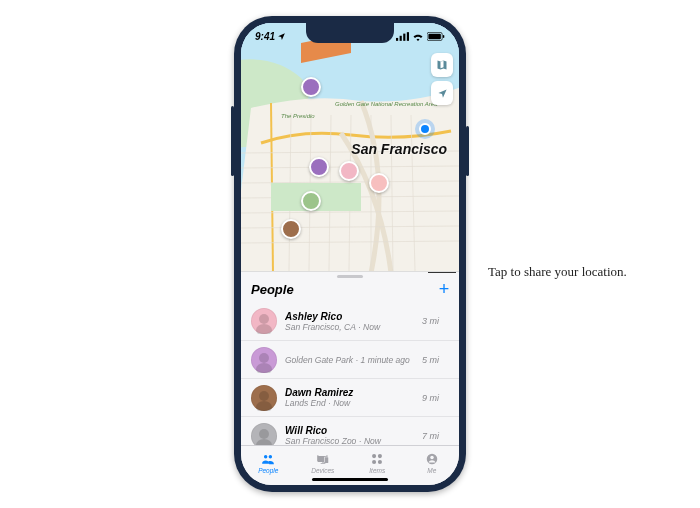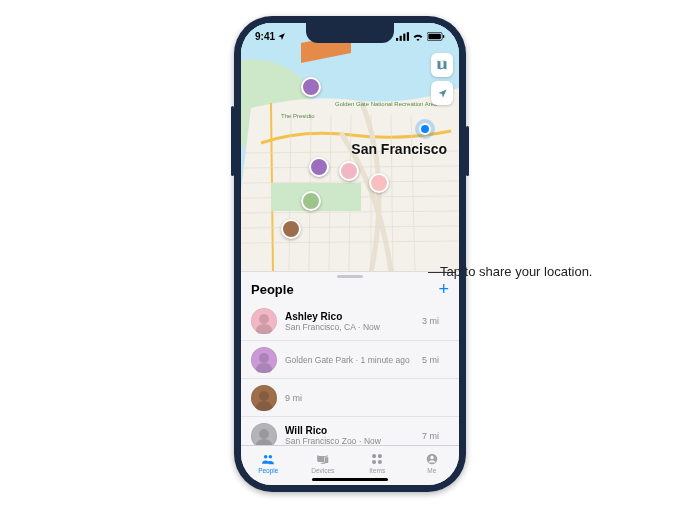--- a/index.html
+++ b/index.html
@@ -19,20 +19,21 @@
     justify-content: center;
   }
   .phone {
     width: 232px;
     height: 476px;
     border-radius: 38px;
     background: #1a2a45;
     box-shadow: 0 2px 6px rgba(0,0,0,.3);
     position: relative;
     padding: 7px;
+    font-style: italic;
   }
   .phone::before, .phone::after { 
     content: "";
     position: absolute;
     background: #1a2a45;
     border-radius: 2px;
   }
   .phone::before { 
     left: -3px; top: 90px; width: 3px; height: 70px;
     box-shadow: 0 -30px 0 -22px #1a2a45;
@@ -213,25 +214,26 @@
   .home-indicator {
     position: absolute;
     bottom: 4px; left: 50%; transform: translateX(-50%);
     width: 76px; height: 3px;
     background: #000;
     border-radius: 2px;
     z-index: 30;
   }
   .callout {
     position: absolute;
-    left: 440px;
+    left: 488px;
     top: 264px;
     font-size: 13px;
     color: #222;
     white-space: nowrap;
+    font-family: Liberation Serif, serif;
   }
   .callout-line {
     position: absolute;
     left: 428px;
     top: 272px;
     width: 28px;
     height: 1px;
     background: #333;
   }
 </style>
@@ -351,20 +353,24 @@
               <div class="row-text">
                 <div class="row-sub">Golden Gate Park · 1 minute ago</div>
               </div>
               <div class="row-dist">5 mi</div>
             </div>
             <div class="row">
               <div class="avatar" style="background: rgb(157, 110, 76);"><svg viewBox="0 0 26 26" width="26" height="26">
                   <circle cx="13" cy="11" r="5" fill="rgba(0,0,0,.15)"></circle>
                   <ellipse cx="13" cy="22" rx="8" ry="6" fill="rgba(0,0,0,.15)"></ellipse>
                 </svg></div>
+              <div class="row-text">
+                <div class="row-name">Dawn Ramirez</div>
+                <div class="row-sub">Lands End · Now</div>
+              </div>
               <div class="row-dist">9 mi</div>
             </div>
             <div class="row">
               <div class="avatar" style="background: rgb(180, 180, 184);"><svg viewBox="0 0 26 26" width="26" height="26">
                   <circle cx="13" cy="11" r="5" fill="rgba(0,0,0,.15)"></circle>
                   <ellipse cx="13" cy="22" rx="8" ry="6" fill="rgba(0,0,0,.15)"></ellipse>
                 </svg></div>
               <div class="row-text">
                 <div class="row-name">Will Rico</div>
                 <div class="row-sub">San Francisco Zoo · Now</div>

